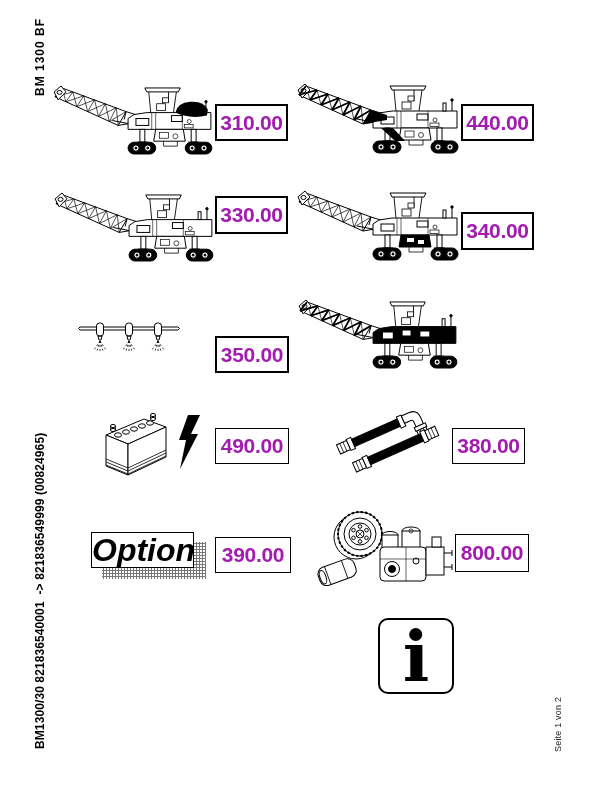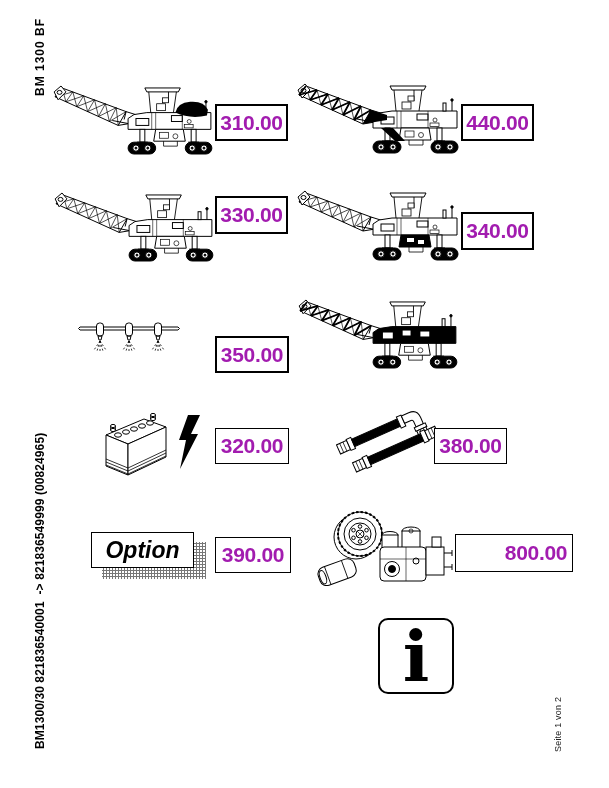--- a/index.html
+++ b/index.html
@@ -5,21 +5,21 @@
   html,body{margin:0;padding:0;}
   #page{position:relative;width:609px;height:788px;background:#fff;font-family:"Liberation Sans",sans-serif;overflow:hidden;}
   .vtext{position:absolute;transform-origin:0 0;transform:rotate(-90deg);white-space:pre;font-weight:bold;font-size:12px;letter-spacing:1px;color:#000;}
   .vtext.serial{letter-spacing:0.1px;}
   .vtext.small{font-size:9px;font-weight:normal;letter-spacing:0.2px;color:#222;}
   .numbox{position:absolute;border:2px solid #000;background:#fff;display:flex;align-items:center;justify-content:center;font-weight:bold;font-size:21px;letter-spacing:-0.3px;color:#a21caf;}
   .numbox.thin{border-width:1px;}
   .numbox.mid{border-width:1.5px;}
   .img{position:absolute;}
   .option-shadow{position:absolute;background-image:radial-gradient(#777 1.1px, transparent 1.3px);background-size:3px 3px;}
-  .option-box{position:absolute;border:1.5px solid #000;background:#fff;display:flex;align-items:center;justify-content:center;font-style:italic;font-weight:bold;font-size:23px;color:#000;}
+  .option-box{position:absolute;border:1.5px solid #000;background:#fff;display:flex;align-items:center;font-style:italic;font-weight:bold;font-size:32px;color:#000;}
   .infobox{position:absolute;border:2.5px solid #000;border-radius:10px;background:#fff;display:flex;align-items:center;justify-content:center;font-family:"DejaVu Serif",serif;font-weight:bold;font-size:70px;color:#000;}
 </style>
 </head>
 <body>
 
 <div id="page">
 
   <svg width="0" height="0" style="position:absolute">
     <defs>
       <g id="machineBase" stroke="#000" fill="none" stroke-width="1">
@@ -174,21 +174,21 @@
         <path d="M50.5,8 L50.5,4 M55.5,8 L55.5,4" fill="none" stroke-width="0.8"></path>
         <ellipse cx="53" cy="4" rx="2.5" ry="1.6"></ellipse>
       </g>
     </svg>
   </div>
   <div class="img" style="left:176px;top:415px;">
     <svg width="26" height="54" viewBox="0 0 26 54">
       <path d="M12,0 L24,0 L15,19 L22,19 L4,54 L10,25 L3,25 Z" fill="#000"></path>
     </svg>
   </div>
-  <div class="numbox thin" style="left:215px;top:428px;width:72px;height:34px;">320.00</div>
+  <div class="numbox thin" style="left:215px;top:428px;width:72px;height:34px;">490.00</div>
 
   <div class="img" style="left:336px;top:401px;">
     <svg width="120" height="82" viewBox="0 0 120 82">
       <g stroke="#000">
         <g transform="rotate(-24 8 46)">
           <rect x="2" y="41" width="11" height="10" fill="#fff"></rect>
           <path d="M5.5,41 L5.5,51 M9,41 L9,51" fill="none" stroke-width="0.7"></path>
           <rect x="13" y="40" width="5" height="12" fill="#fff"></rect>
           <rect x="18" y="42" width="50" height="8" fill="#000"></rect>
           <rect x="68" y="40" width="5" height="12" fill="#fff"></rect>
@@ -202,21 +202,21 @@
           <path d="M21.5,59 L21.5,69 M25,59 L25,69" fill="none" stroke-width="0.7"></path>
           <rect x="29" y="58" width="5" height="12" fill="#fff"></rect>
           <rect x="34" y="60" width="58" height="8" fill="#000"></rect>
           <rect x="92" y="58" width="5" height="12" fill="#fff"></rect>
           <rect x="97" y="59" width="11" height="10" fill="#fff"></rect>
           <path d="M100.5,59 L100.5,69 M104,59 L104,69" fill="none" stroke-width="0.7"></path>
         </g>
       </g>
     </svg>
   </div>
-  <div class="numbox thin" style="left:434px;top:428px;width:71px;height:34px;">380.00</div>
+  <div class="numbox thin" style="left:452px;top:428px;width:71px;height:34px;">380.00</div>
 
   <div class="option-shadow" style="left:102px;top:542px;width:104px;height:37px;"></div>
   <div class="option-box" style="left:91px;top:532px;width:101px;height:34px;">
       <span>Option</span>
     </div>
   <div class="numbox thin" style="left:215px;top:537px;width:74px;height:34px;">390.00</div>
 
   <div class="img" style="left:314px;top:509px;">
     <svg width="142" height="86" viewBox="0 0 142 86">
       <g stroke="#000" fill="none">
@@ -247,19 +247,19 @@
         <rect x="112" y="38" width="18" height="28" fill="#fff"></rect>
         <path d="M130,44 L138,44 M138,41 L138,47 M130,58 L138,58 M138,55 L138,61"></path>
         <rect x="118" y="28" width="9" height="10" fill="#fff"></rect>
         <circle cx="78" cy="60" r="7.5"></circle>
         <circle cx="78" cy="60" r="3.5" fill="#000"></circle>
         <circle cx="102" cy="52" r="3"></circle>
         <path d="M92,38 L92,72 M66,50 L112,50" stroke-width="0.6"></path>
       </g>
     </svg>
   </div>
-  <div class="numbox mid" style="left:455px;top:534px;width:72px;height:36px;padding-left:44px;">800.00</div>
+  <div class="numbox mid" style="left:455px;top:534px;width:72px;height:36px;">800.00</div>
 
   <div class="infobox" style="left:378px;top:618px;width:72px;height:72px;">
       <span>i</span>
     </div>
 
 </div>
 
 </body></html>

